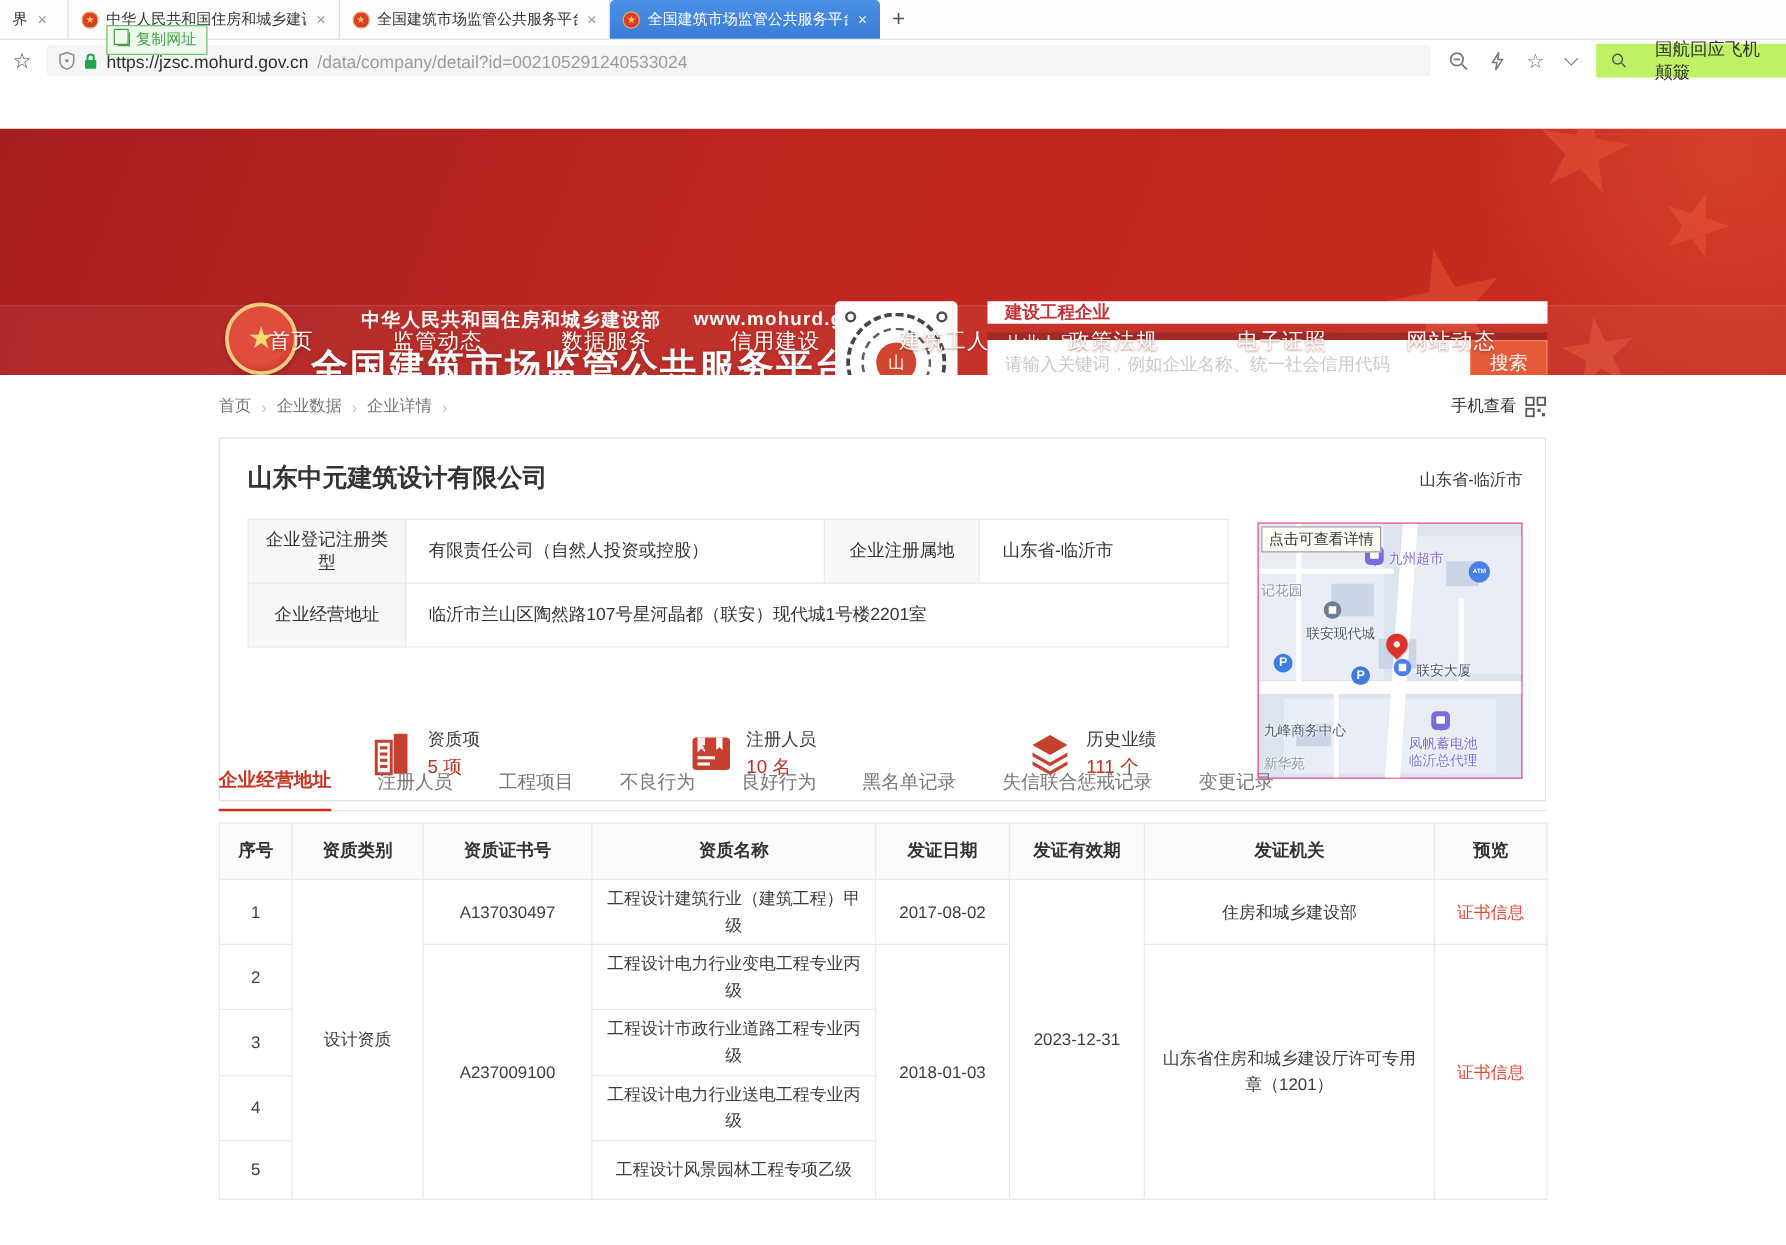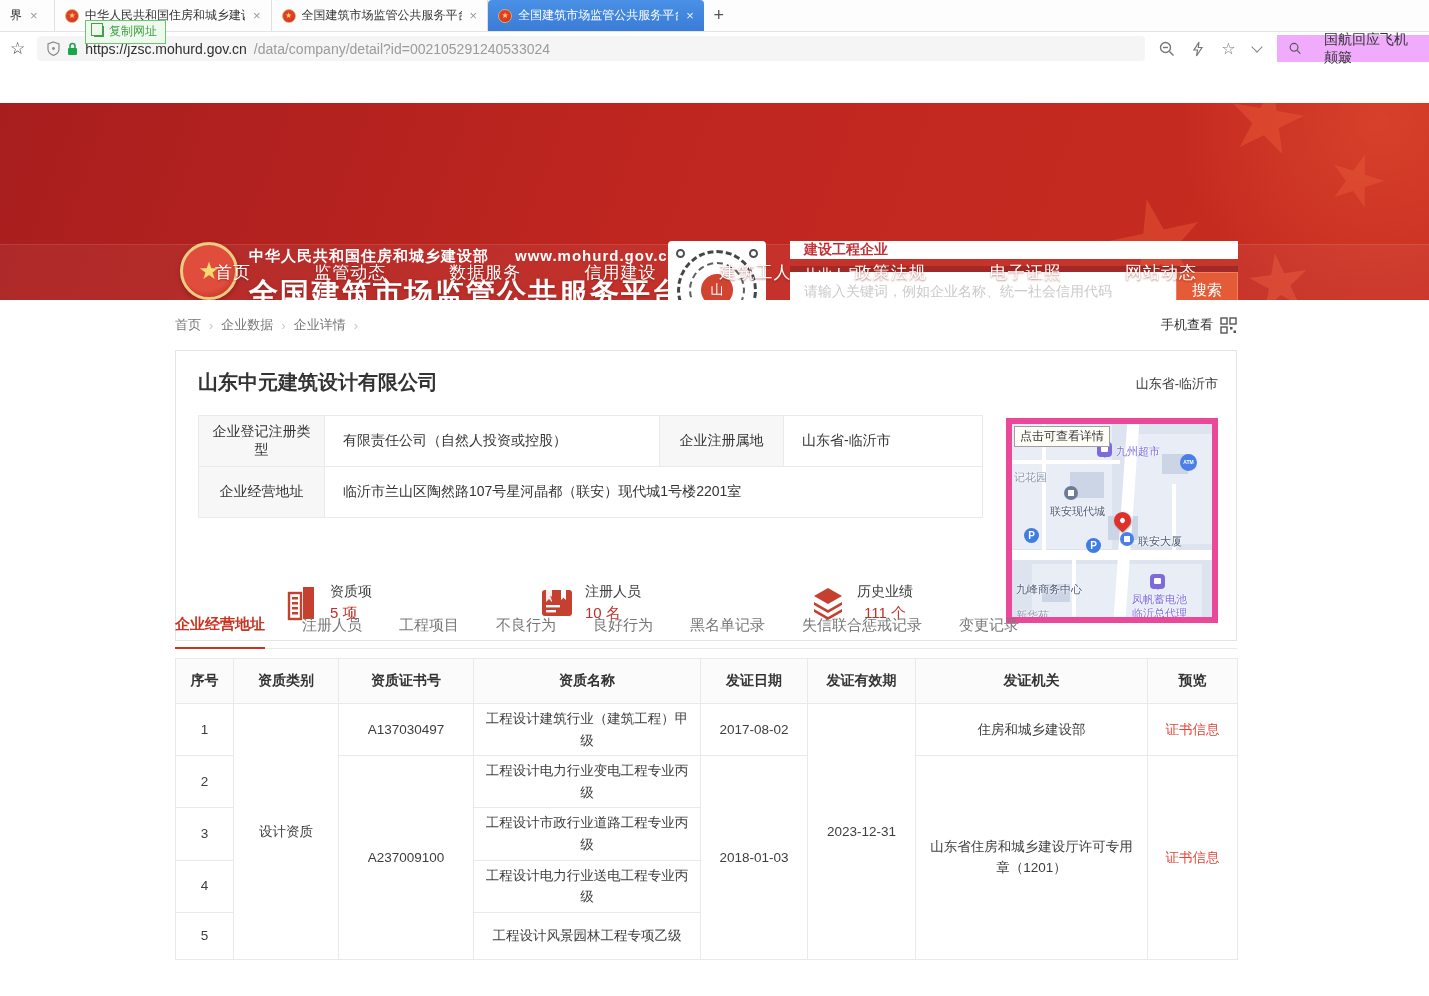--- a/index.html
+++ b/index.html
@@ -20,38 +20,38 @@
   .copy-tip { position:absolute; left:85px; top:20px; z-index:5; background:#edfaed; border:1px solid #6fc56f; color:#45a049; font-size:12px; padding:2px 8px 3px; display:flex; align-items:center; gap:5px; }
   .copy-ic { width:10px; height:11px; border:1px solid #45a049; position:relative; }
   .copy-ic:before { content:""; position:absolute; left:-4px; top:-4px; width:10px; height:11px; border:1px solid #45a049; background:#edfaed; }
   .addrbar { position:absolute; top:32px; left:0; width:100%; height:33px; background:#fff; display:flex; align-items:center; }
   .fav-star { font-size:17px; color:#444; margin:0 12px 0 10px; }
   .urlfield { height:25px; flex:0 0 1108px; background:#f5f5f5; border-radius:4px; display:flex; align-items:center; padding:0 10px; gap:7px; font-size:14px; }
   .url-domain { color:#2f2f2f; }
   .url-path { color:#9b9b9b; }
   .abar-icons { display:flex; align-items:center; gap:17px; margin-left:14px; color:#666; }
   .chev { width:8px; height:8px; border-right:1.5px solid #888; border-bottom:1.5px solid #888; transform:rotate(45deg); margin-top:-4px; }
-  .hotbox { margin-left:16px; flex:1; height:27px; background:#f0abfc; display:flex; align-items:center; gap:23px; padding:0 12px; font-size:14px; color:#333; }
+  .hotbox { margin-left:16px; flex:1; height:27px; background:#bef264; display:flex; align-items:center; gap:23px; padding:0 12px; font-size:14px; color:#333; }
 
   
   .redhead { position:relative; margin-top:38px; width:1429px; height:197px;
     background:linear-gradient(110deg,#a81e1e 0%,#bf2620 45%,#c92d20 100%); overflow:hidden; }
   .deco { position:absolute; right:0; top:0; width:330px; height:197px; pointer-events:none;
     background:radial-gradient(circle at 85% 10%, rgba(255,120,70,.28), transparent 60%); }
   .star { position:absolute; background:rgba(233,92,58,.45);
     clip-path:polygon(50% 0%,61% 35%,98% 35%,68% 57%,79% 91%,50% 70%,21% 91%,32% 57%,2% 35%,39% 35%); }
   .navband { position:absolute; left:0; bottom:0; width:100%; height:56px; background:rgba(255,255,255,.05); border-top:1px solid rgba(255,255,255,.10); }
   .nav { position:absolute; left:175px; bottom:0; width:1062px; height:56px; display:flex; justify-content:space-between; align-items:center; padding:0 40px; }
   .nav a { color:#fff; font-size:17px; text-decoration:none; letter-spacing:1px; text-shadow:0 1px 2px rgba(120,20,10,.6); }
 
   .emblem { position:absolute; left:180px; top:139px; width:58px; height:58px; border-radius:50%;
     background:radial-gradient(circle at 45% 40%, #e04433 0 58%, #a81812 100%); border:3px solid #ecc878;
     color:#f6d96b; text-align:center; font-size:24px; line-height:52px; box-shadow:0 2px 5px rgba(80,0,0,.4); }
   .logo-text { position:absolute; left:249px; top:144px; color:#fff; }
-  .logo-line1 { font-size:15px; font-weight:bold; letter-spacing:1px; display:flex; gap:26px; }
+  .logo-line1 { font-size:15px; font-weight:bold; letter-spacing:1px; display:flex; gap:26px;margin-left:40px; }
   .logo-line2 { font-size:29px; font-weight:bold; letter-spacing:2px; margin-top:8px; text-shadow:0 1px 3px rgba(100,10,5,.5); }
 
   .qrcard { position:absolute; left:668px; top:138px; width:98px; height:98px; background:#fff; border-radius:4px; }
   .qr-ring { position:absolute; left:9px; top:9px; width:80px; height:80px; border:3px dashed #3c3c3c; border-radius:50%; }
   .qr-ring2 { position:absolute; left:21px; top:21px; width:56px; height:56px; border:2px dashed #555; border-radius:50%; }
   .qr-ctr { position:absolute; left:33px; top:33px; width:32px; height:32px; border-radius:50%; background:#cf3a25; color:#fff; font-size:13px; text-align:center; line-height:32px; }
   .qr-dot { position:absolute; width:9px; height:9px; border:2px solid #444; border-radius:50%; }
 
   .srch { position:absolute; left:790px; top:138px; width:448px; }
   .srch-tabs { display:flex; gap:7px; height:31px;flex-direction:column; }
@@ -69,26 +69,26 @@
   .mobile-view { position:absolute; right:192px; top:16px; font-size:13px; color:#333; display:flex; gap:7px; align-items:center; cursor:pointer; }
 
   .card { position:absolute; left:175px; top:50px; width:1062px; height:291px; border:1px solid #e4e4e4; background:#fff; }
   .cname { position:absolute; left:22px; top:18px; font-size:20px; font-weight:bold; color:#333; }
   .cregion { position:absolute; right:18px; top:24px; font-size:13px; color:#333; }
   table.info { position:absolute; left:22px; top:64px; width:785px; border-collapse:collapse; font-size:14px; color:#333; }
   table.info td { border:1px solid #eaeaea; height:51px; padding:6px 18px; }
   table.info td.lbl { background:#f7f7f7; width:126px; text-align:center; padding:6px 8px; }
   table.info td.lbl2 { background:#f7f7f7; width:124px; text-align:center; padding:6px 8px; }
   table.info td.v1 { width:335px; }
-  .stats { position:absolute; left:22px; top:228px; width:785px; height:52px; }
+  .stats { position:absolute; left:34px; top:228px; width:785px; height:52px; }
   .stat { position:absolute; display:flex; gap:11px; align-items:center; }
   .stat .txt .l { font-size:14px; color:#3c3c3c; }
   .stat .txt .v { font-size:15px; color:#bf3127; margin-top:3px; }
 
-  .map { position:absolute; right:18px; top:67px; width:212px; height:205px; background:#dde4f0; overflow:hidden; border:6px solid #ec4899; cursor:pointer; }
+  .map { position:absolute; right:18px; top:67px; width:212px; height:205px; background:#dde4f0; overflow:hidden; border:1px solid #ec4899; cursor:pointer; }
   .blk { position:absolute; background:#e8edf6; }
   .bldg { position:absolute; background:#ccd5e6; }
   .road { position:absolute; background:#fff; }
   .mlabel { position:absolute; font-size:11px; white-space:nowrap; text-shadow:0 0 2px #fff,0 0 2px #fff,0 0 2px #fff; }
   .lav { color:#7d6bdc; } .gray { color:#8a97ad; } .dk { color:#4a5773; }
   .pin-p { position:absolute; width:15px; height:15px; border-radius:50%; background:#3f7de0; color:#fff; font-size:10px; font-weight:bold; text-align:center; line-height:15px; }
   .pin-atm { position:absolute; width:17px; height:17px; border-radius:50%; background:#4a7fe8; color:#fff; font-size:5px; font-weight:bold; text-align:center; line-height:17px; }
   .pin-sq { position:absolute; width:15px; height:15px; border-radius:4px; background:#7d6bdc; }
   .pin-sq:after { content:""; position:absolute; left:5px; bottom:-4px; border:3px solid transparent; border-top:4px solid #7d6bdc; }
   .pin-sq .inner { position:absolute; left:4px; top:4px; width:7px; height:6px; background:#fff; border-radius:1px; }
@@ -292,21 +292,21 @@
             <polygon points="26,4 26,14 23.5,11.8 21,14 21,4" fill="#fff"></polygon>
             <text x="9" y="14" font-size="8" fill="#c5402f">★</text>
             <rect x="6" y="19" width="14" height="2.4" fill="#fff"></rect>
             <rect x="6" y="24" width="10" height="2.4" fill="#fff"></rect>
           </svg>
         <div class="txt">
             <div class="l">注册人员</div>
             <div class="v">10 名</div>
           </div>
       </div>
-      <div class="stat" style="left:612px;top:4px;text-align:center;">
+      <div class="stat" style="left:612px;top:4px;">
         <svg class="ic" width="36" height="34" viewBox="0 0 36 34">
             <polygon points="18,2 32,10 18,18 4,10" fill="#c5402f"></polygon>
             <polygon points="4,16 18,24 32,16 32,19 18,27 4,19" fill="#c5402f"></polygon>
             <polygon points="4,23 18,31 32,23 32,26 18,34 4,26" fill="#c5402f"></polygon>
           </svg>
         <div class="txt">
             <div class="l">历史业绩</div>
             <div class="v">111 个</div>
           </div>
       </div>

